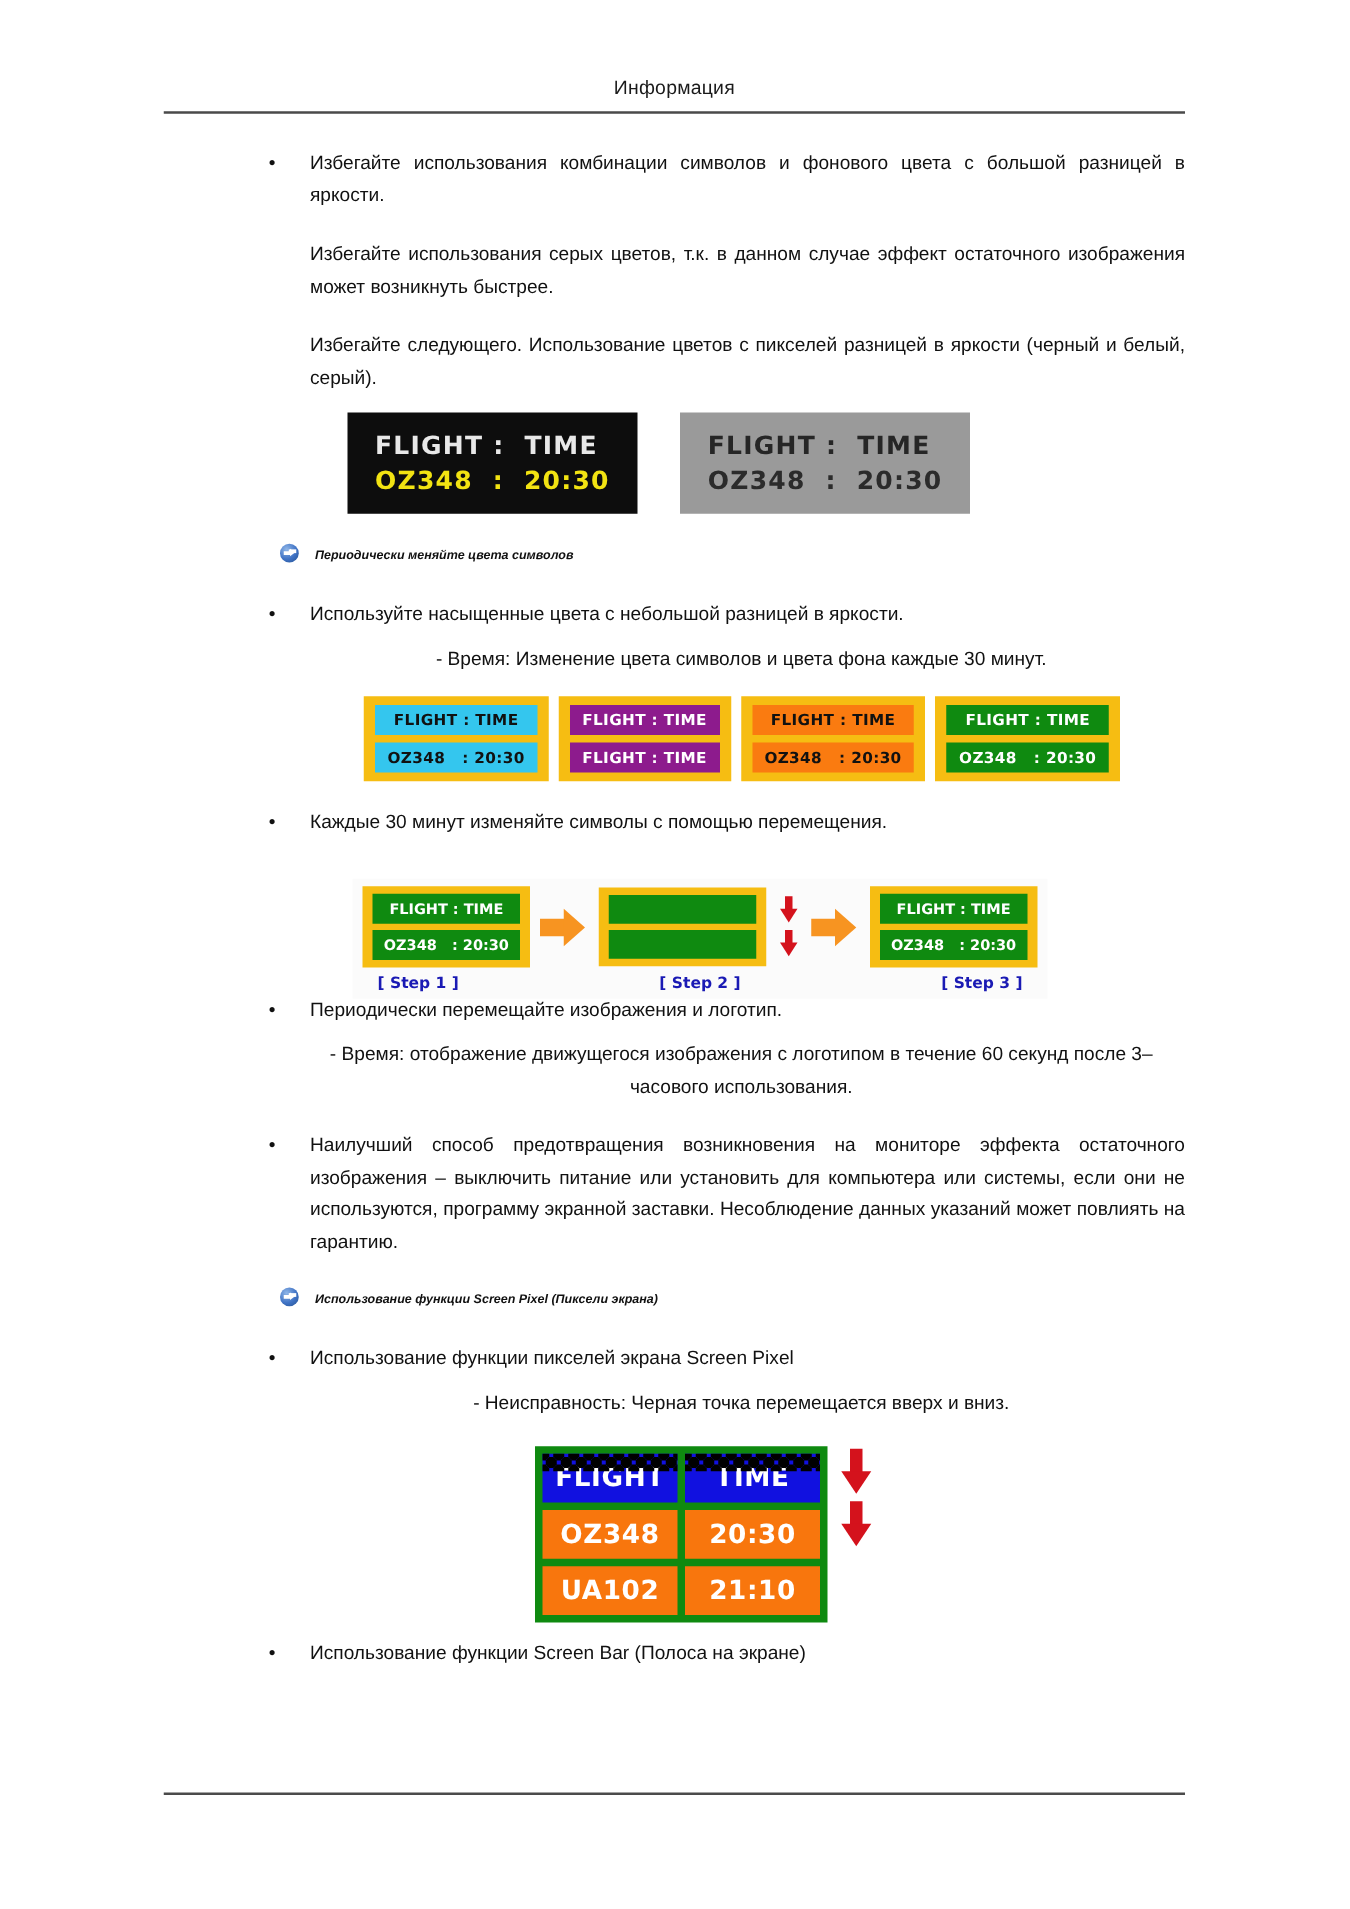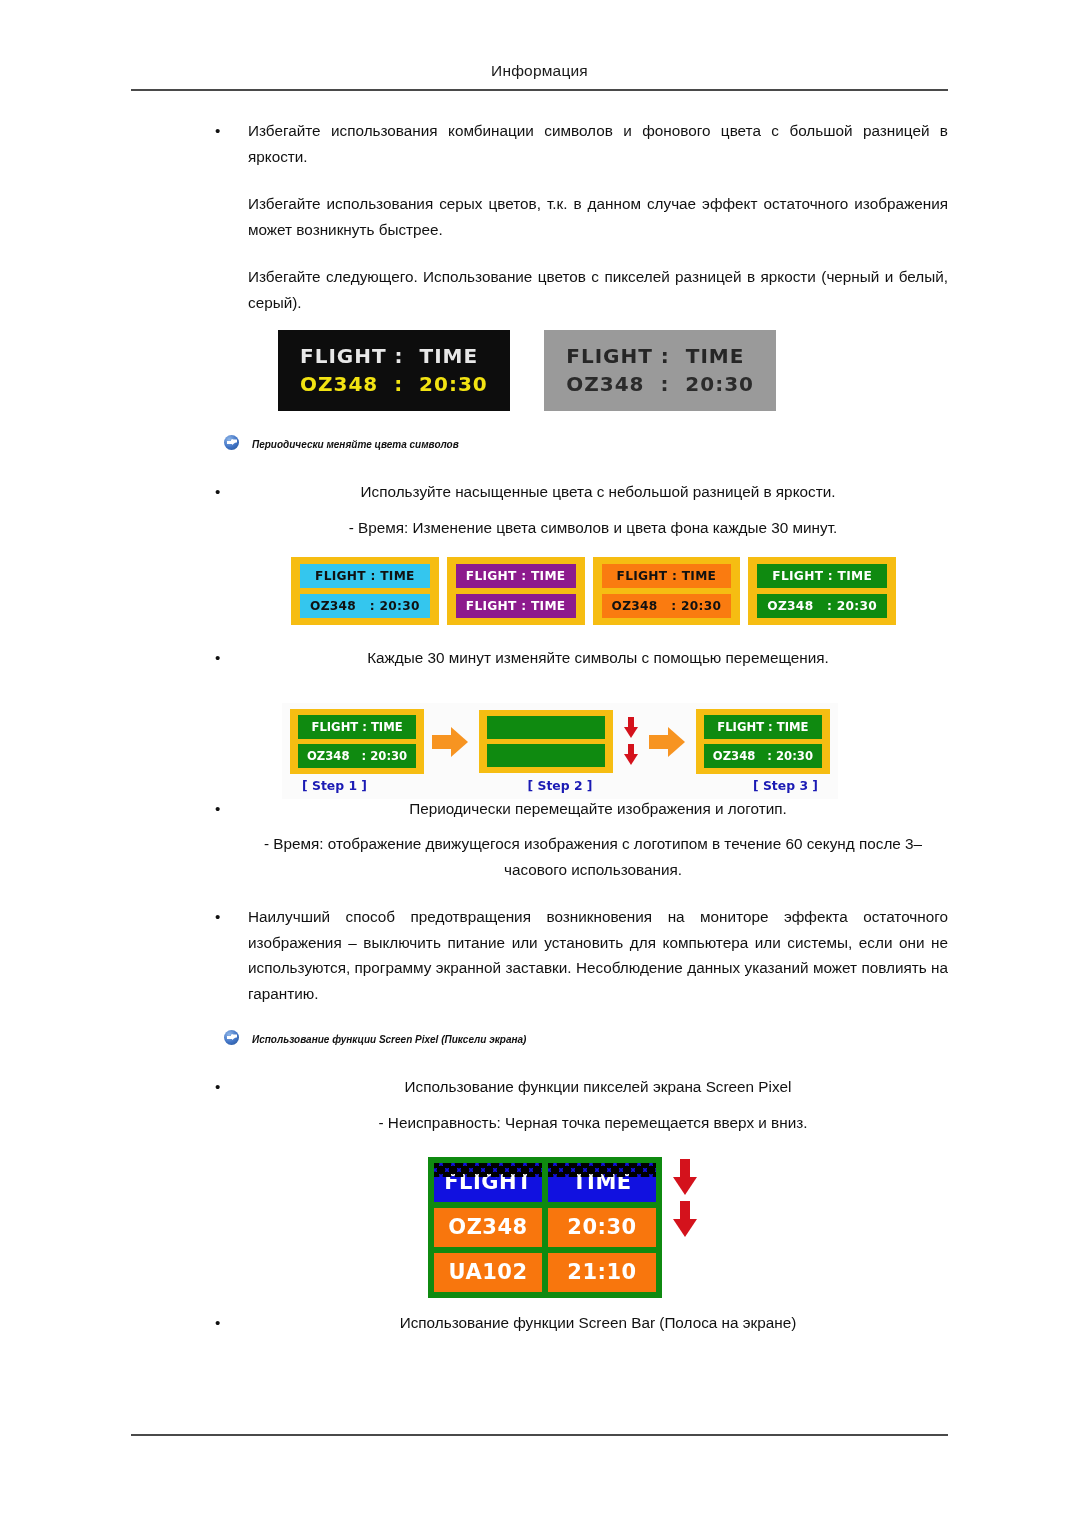--- a/index.html
+++ b/index.html
@@ -71,21 +71,21 @@
     left: 215px;
     top: 0;
     font-size: 15.3px;
     line-height: 25.5px;
   }
   .bullet-row .txt {
     display: block;
     text-align: justify;
     text-justify: inter-word;
   }
-  .bullet-row .txt.nojust { text-align: center; }
+  .bullet-row .txt.nojust { text-align: left; }
 
   .para {
     padding-left: 248px;
     padding-right: 132px;
     font-size: 15.3px;
     line-height: 25.5px;
     text-align: justify;
     color: #111;
   }
 

